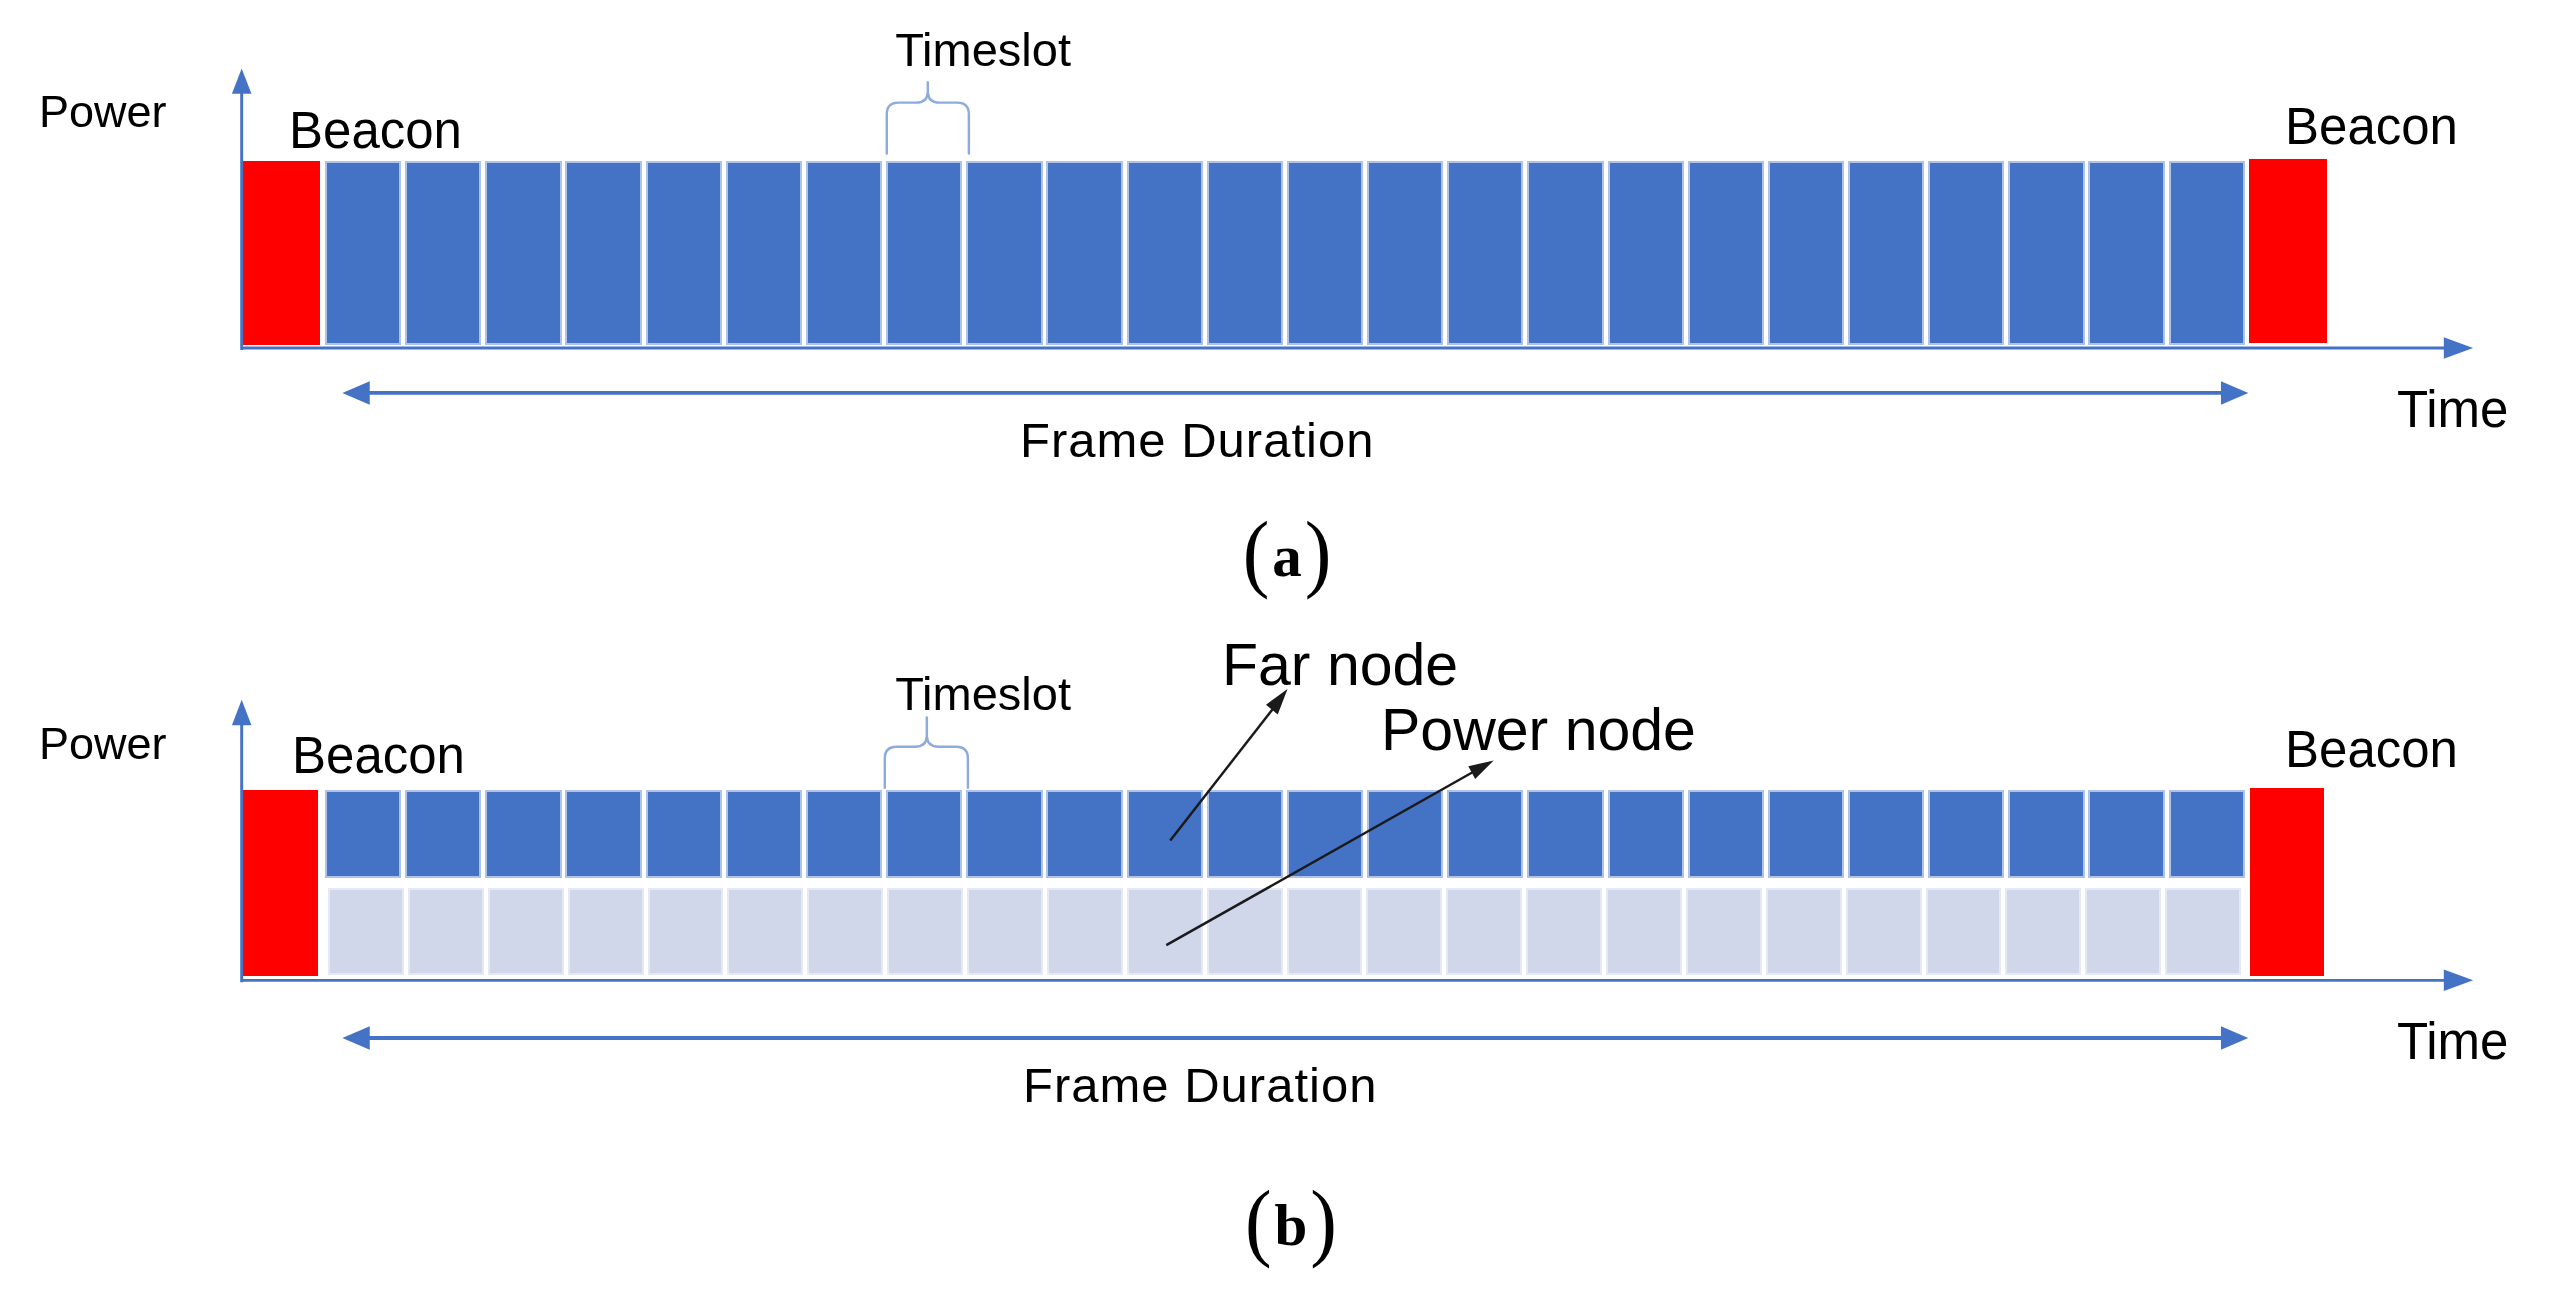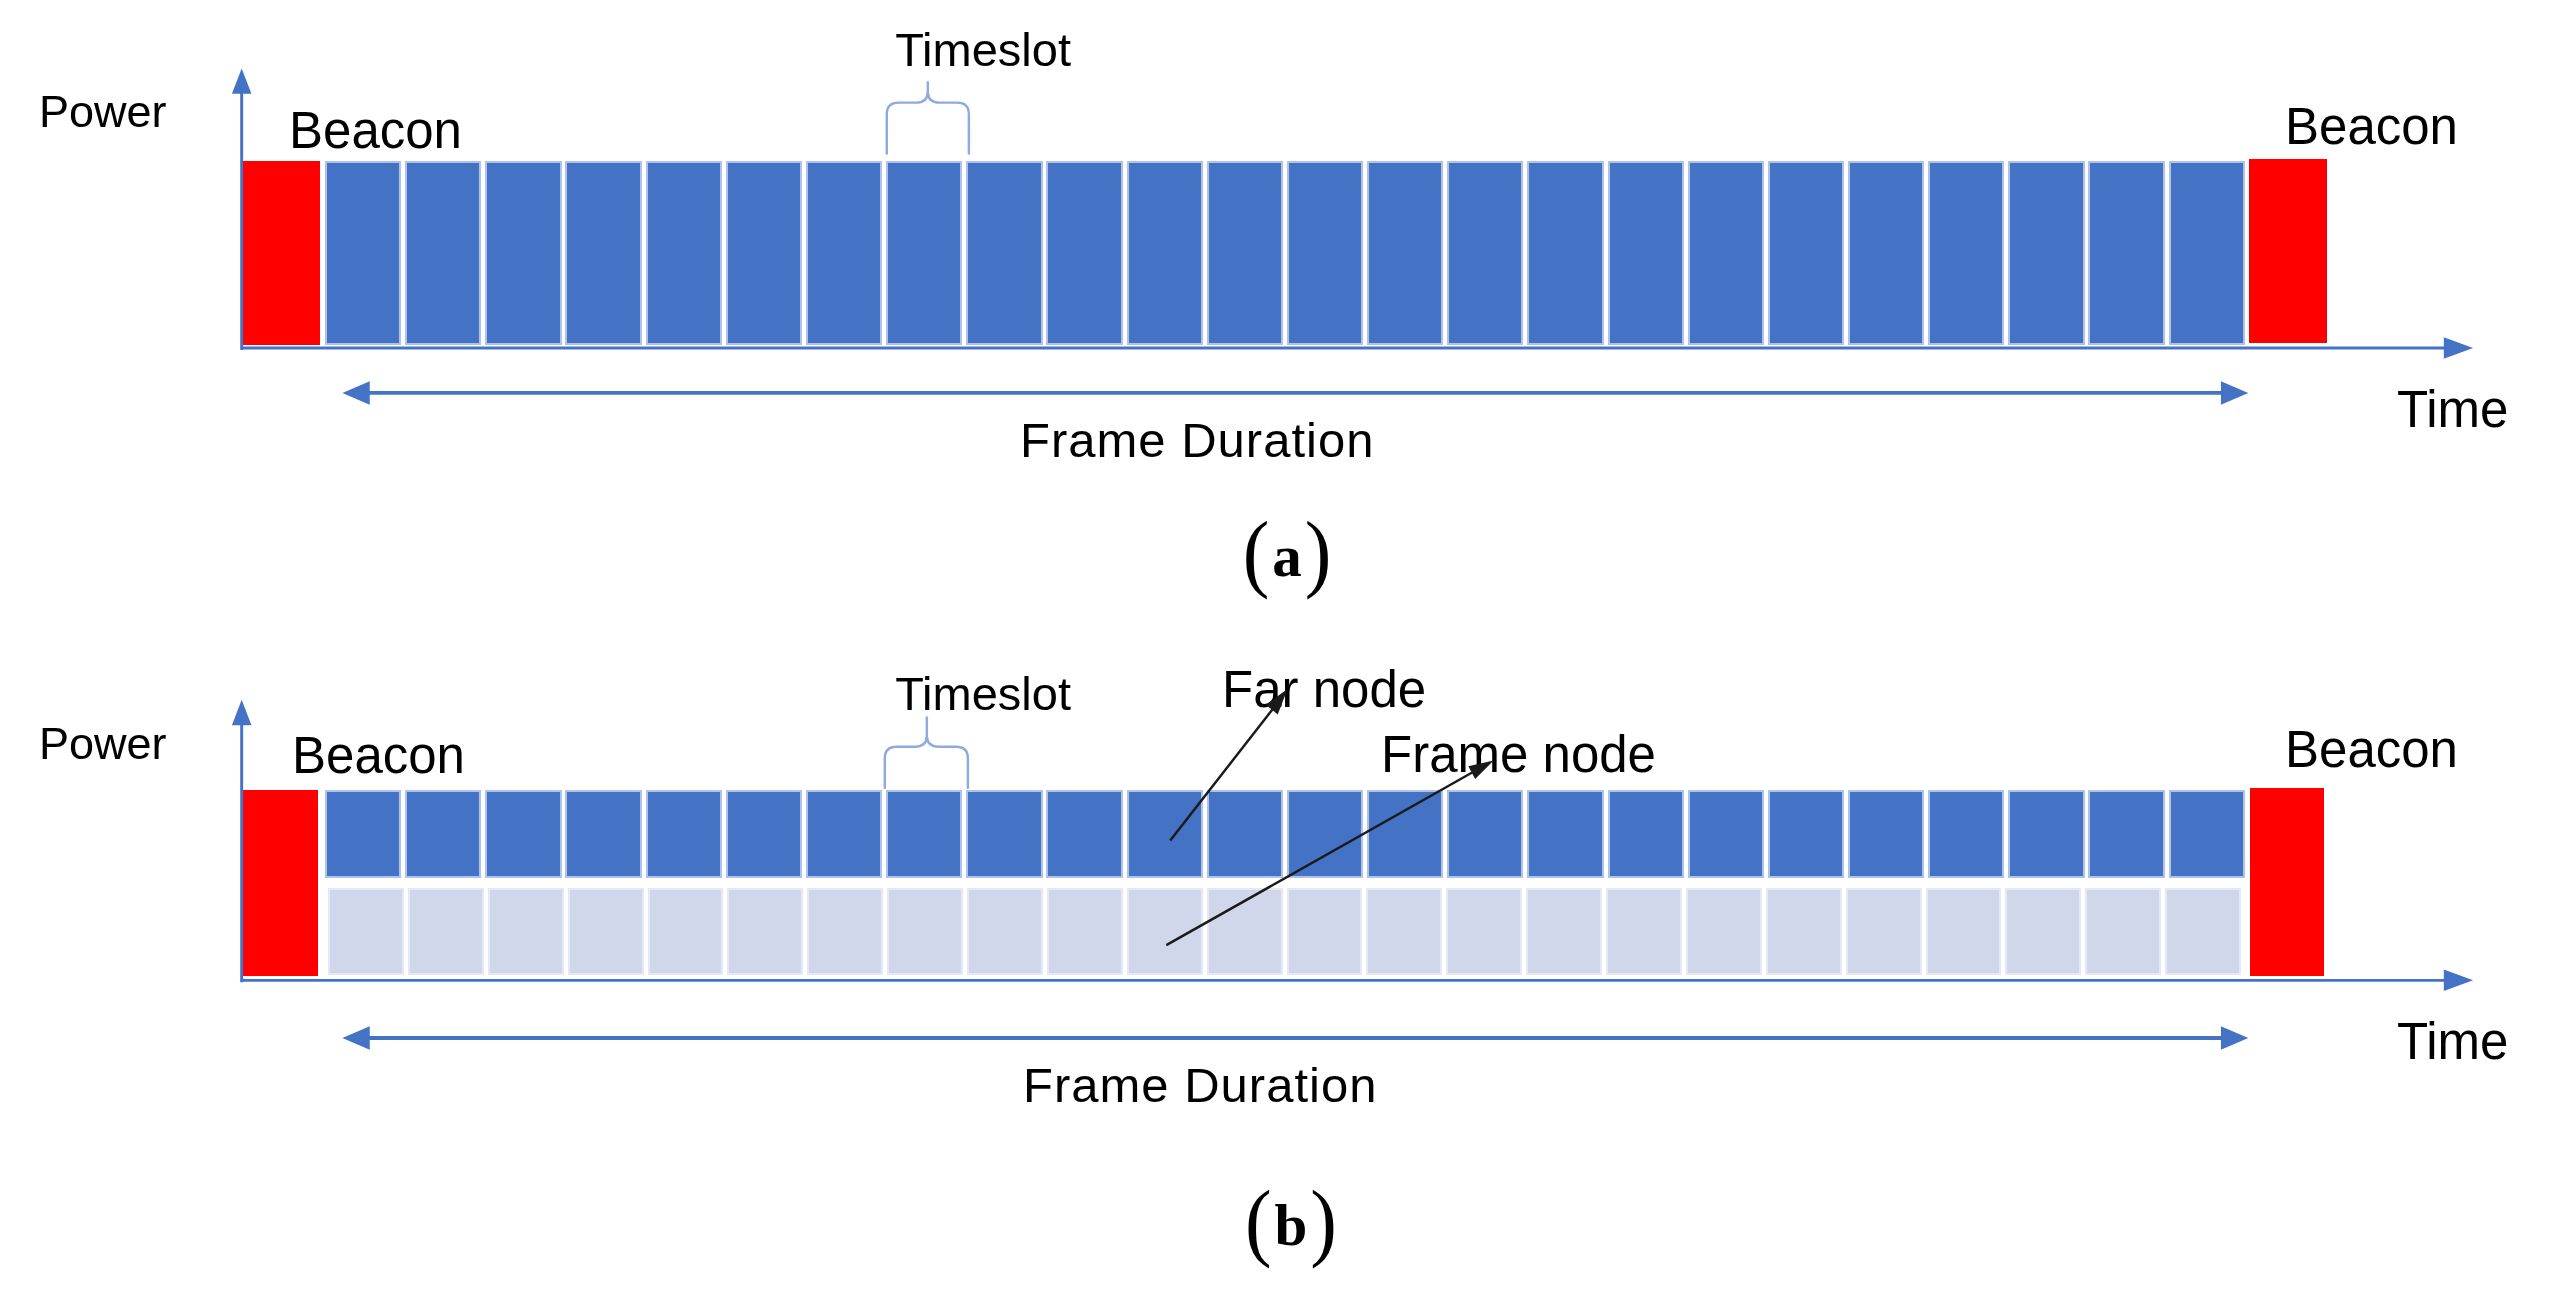--- a/index.html
+++ b/index.html
@@ -10,21 +10,21 @@
     font-family:"Liberation Sans", sans-serif;
     color:var(--text-black);
     overflow:hidden;
   }
   .lbl{position:absolute;line-height:1.05;white-space:nowrap;color:var(--text-black);}
   .power{font-size:45px;width:168px;text-align:left;}
   .beacon-lbl{font-size:51px;padding-left:44px;}
   .timeslot-lbl{font-size:47px;width:293px;text-align:right;}
   .time-lbl{font-size:51px;text-align:center;}
   .framedur-lbl{font-size:49px;width:391px;letter-spacing:1px;}
-  .node-lbl{font-size:51px;margin-top:28px;}
+  .node-lbl{font-size:59px;}
   .caption{
     position:absolute;width:196px;
     display:flex;justify-content:center;align-items:center;
     font-family:"Liberation Serif", serif;color:var(--text-black);
   }
   .caption .paren{font-size:80px;font-weight:400;line-height:1;transform:scaleY(1.08);}
   .caption .letter{font-size:59px;font-weight:700;line-height:1;margin:0 2.9px;padding-top:9.8px;}
   .beacon-cell{position:absolute;background:var(--beacon-red);}
   .slot-row{position:absolute;display:flex;gap:3.9px;}
   .slot-dark{flex:1;background:var(--slot-blue);border:2px solid var(--slot-blue-border);box-sizing:border-box;}
@@ -92,21 +92,21 @@
   </div>
 
   <div class="lbl power" style="left:39px;top:720px;">Power</div>
 
   <div class="lbl beacon-lbl" style="left:248px;top:729px;">Beacon</div>
 
   <div class="lbl timeslot-lbl" style="left:778px;top:669px;">Timeslot</div>
 
   <div class="lbl node-lbl" style="left:1222px;top:635px;">Far node</div>
 
-  <div class="lbl node-lbl" style="left:1381px;top:700px;">Frame node</div>
+  <div class="lbl node-lbl" style="left:1381px;top:700px;">Power node</div>
 
   <div class="lbl beacon-lbl" style="left:2241px;top:723px;">Beacon</div>
 
   <div class="beacon-cell" style="left:243px;top:790px;width:75px;height:186px;"></div>
 
   <div class="slot-row" id="slots-b-far" style="left:325px;top:790px;width:1920px;height:88px;">
       <div class="slot-dark"></div>
       <div class="slot-dark"></div>
       <div class="slot-dark"></div>
       <div class="slot-dark"></div>

